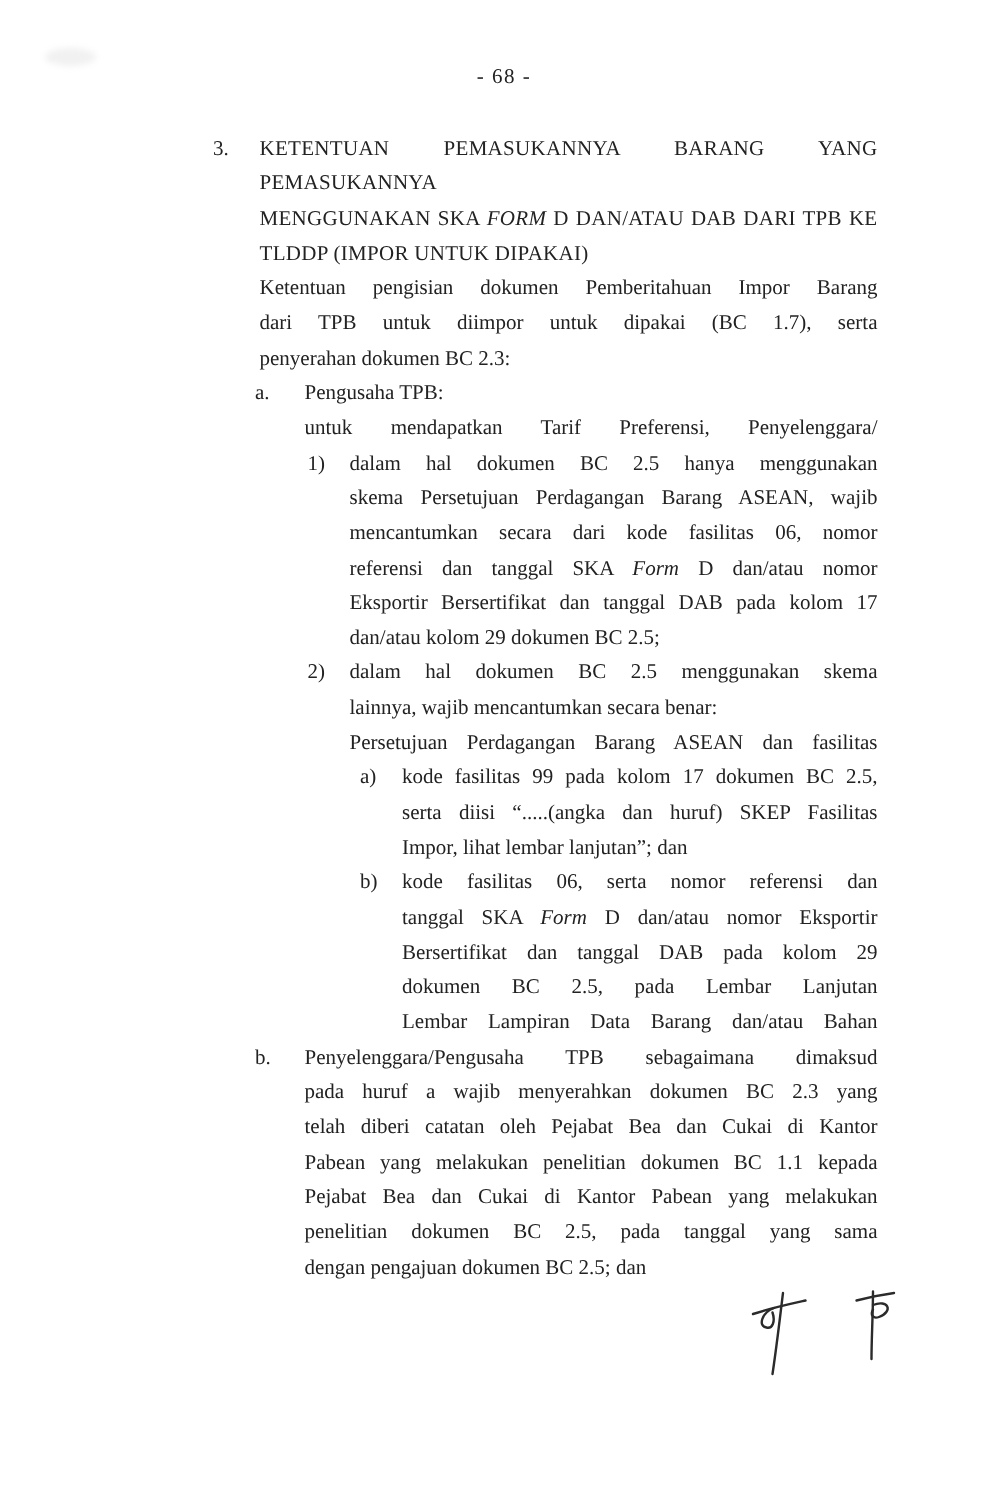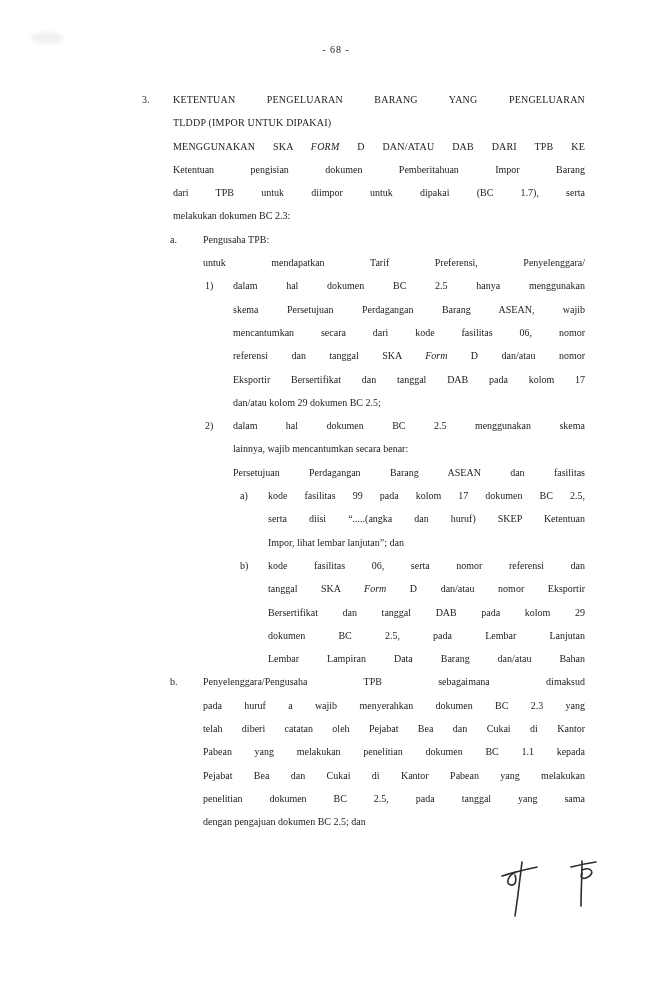--- a/index.html
+++ b/index.html
@@ -1,20 +1,20 @@
 <!DOCTYPE html>
 <html><head>
 <meta charset="utf-8">
 <style>
   html,body { margin:0; padding:0; background:#e8e8e8; }
   .page {
     position:relative; width:654px; height:1000px; margin:0 auto;
     background:#ffffff; overflow:hidden;
     font-family:"Liberation Serif","DejaVu Serif",serif;
-    color:#222222; font-size:10px;
+    color:#222222; font-size:14px;
   }
   .smudge {
     position:absolute; left:30px; top:32px; width:34px; height:12px;
     background:#f1f1f1; border-radius:50%; filter:blur(2px);
   }
   .page-number {
     position:absolute; left:0; top:44px; width:672px;
     text-align:center; letter-spacing:1px;
   }
   .doc { position:absolute; left:142px; top:88px; }
@@ -44,31 +44,31 @@
 <div class="page">
 
   <div class="smudge"></div>
 
   <div class="page-number">- 68 -</div>
 
   <div class="doc">
       <div class="block lvl0 heading">
         <span class="marker">3.</span>
         <div class="btext">
-          <div class="line">KETENTUAN PENGELUARAN BARANG YANG PENGELUARAN</div>
+          <div class="line">KETENTUAN PEMASUKANNYA BARANG YANG PEMASUKANNYA</div>
+          <div class="line">MENGGUNAKAN SKA <span class="it">FORM</span> D DAN/ATAU DAB DARI TPB KE</div>
           <div class="line last">TLDDP (IMPOR UNTUK DIPAKAI)</div>
-          <div class="line">MENGGUNAKAN SKA <span class="it">FORM</span> D DAN/ATAU DAB DARI TPB KE</div>
         </div>
       </div>
       <div class="block lvl0">
         <span class="marker"></span>
         <div class="btext">
           <div class="line">Ketentuan pengisian dokumen Pemberitahuan Impor Barang</div>
           <div class="line">dari TPB untuk diimpor untuk dipakai (BC 1.7), serta</div>
-          <div class="line last">melakukan dokumen BC 2.3:</div>
+          <div class="line last">penyerahan dokumen BC 2.3:</div>
         </div>
       </div>
       <div class="block lvl1">
         <span class="marker">a.</span>
         <div class="btext">
           <div class="line last">Pengusaha TPB:</div>
           <div class="line">untuk mendapatkan Tarif Preferensi, Penyelenggara/</div>
         </div>
       </div>
       <div class="block lvl2">
@@ -87,21 +87,21 @@
         <div class="btext">
           <div class="line">dalam hal dokumen BC 2.5 menggunakan skema</div>
           <div class="line last">lainnya, wajib mencantumkan secara benar:</div>
           <div class="line">Persetujuan Perdagangan Barang ASEAN dan fasilitas</div>
         </div>
       </div>
       <div class="block lvl3">
         <span class="marker">a)</span>
         <div class="btext">
           <div class="line">kode fasilitas 99 pada kolom 17 dokumen BC 2.5,</div>
-          <div class="line">serta diisi “.....(angka dan huruf) SKEP Ketentuan</div>
+          <div class="line">serta diisi “.....(angka dan huruf) SKEP Fasilitas</div>
           <div class="line last">Impor, lihat lembar lanjutan”; dan</div>
         </div>
       </div>
       <div class="block lvl3">
         <span class="marker">b)</span>
         <div class="btext">
           <div class="line">kode fasilitas 06, serta nomor referensi dan</div>
           <div class="line">tanggal SKA <span class="it">Form</span> D dan/atau nomor Eksportir</div>
           <div class="line">Bersertifikat dan tanggal DAB pada kolom 29</div>
           <div class="line">dokumen BC 2.5, pada Lembar Lanjutan</div>

